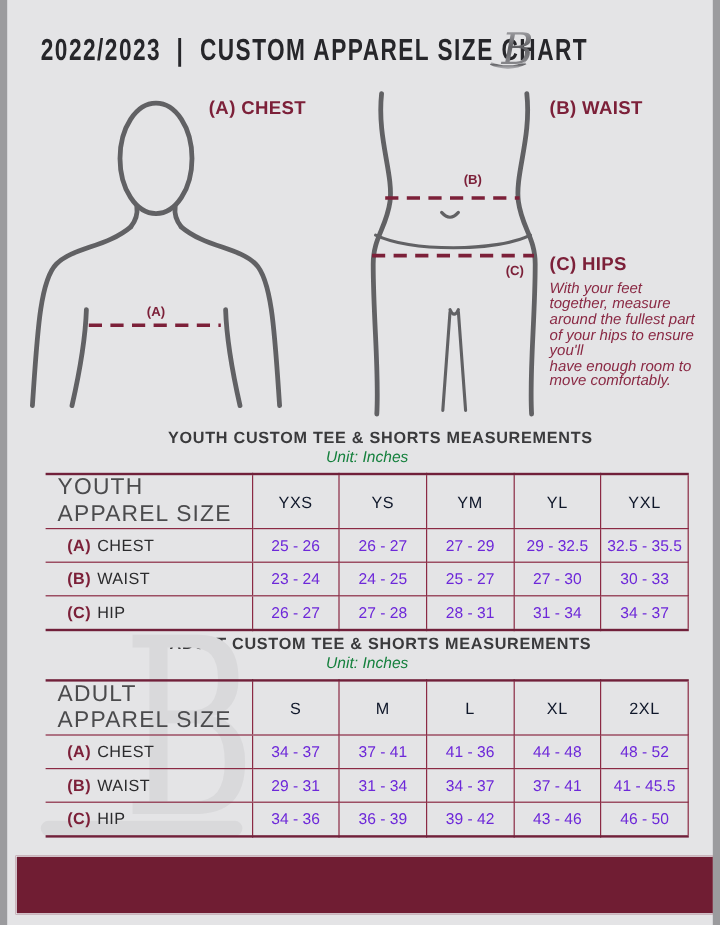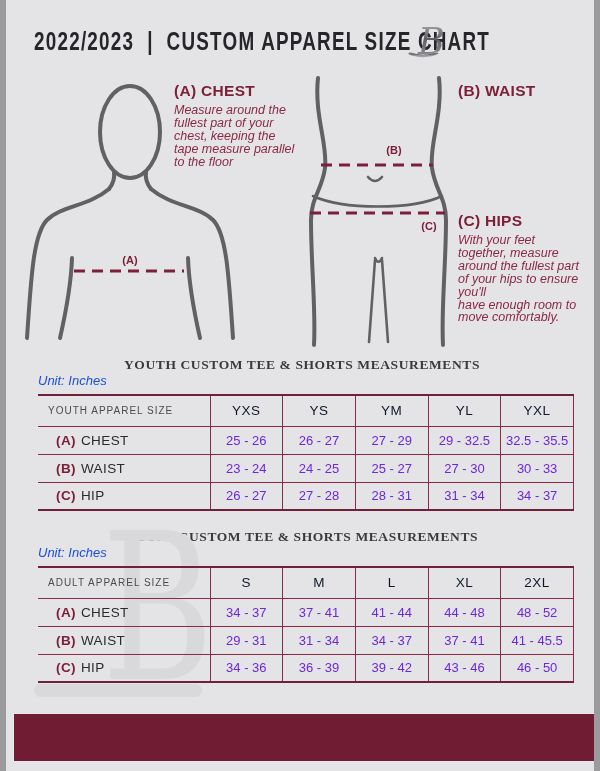--- a/index.html
+++ b/index.html
@@ -29,34 +29,34 @@
   .brand-name{font-size:13px;font-weight:bold;color:#242428;letter-spacing:5.5px;margin-left:8px;white-space:pre;}
 
   
   .g-head{position:absolute;font-size:15.5px;font-weight:bold;color:var(--maroon);letter-spacing:.3px;}
   .g-desc{position:absolute;font-size:12.5px;line-height:12.9px;font-style:italic;color:var(--maroon-desc);white-space:pre-line;width:140px;}
   .marker{position:absolute;width:48px;text-align:center;font-size:11px;font-weight:bold;color:var(--maroon);}
 
   .fig{position:absolute;}
 
   
-  .tbl-title{position:absolute;left:28px;width:536px;text-align:center;font-size:13.5px;font-weight:bold;color:#3a3a3c;letter-spacing:.6px;font-family:Liberation Serif, serif;}
-  .tbl-unit{position:absolute;left:32px;width:536px;font-size:13px;font-style:italic;color:#1d4ed8;}
+  .tbl-title{position:absolute;left:43px;width:536px;text-align:center;font-size:13.5px;font-weight:bold;color:#3a3a3c;letter-spacing:.6px;}
+  .tbl-unit{position:absolute;left:32px;width:536px;text-align:center;font-size:13px;font-style:italic;color:#15803d;}
 
   
   table.size-table{
     position:absolute;left:32px;width:536px;border-collapse:collapse;table-layout:fixed;
     border-top:2.5px solid var(--line-heavy);border-bottom:2.5px solid var(--line-heavy);
     background:transparent;z-index:2;
   }
   table.size-table col.c0{width:172px;}
   table.size-table th,table.size-table td{border-bottom:1.5px solid var(--line);font-weight:normal;}
   table.size-table thead th{height:31px;}
   table.size-table tbody td{height:28px;}
-  th.lbl{ text-align:left;padding-left:10px;font-size:10px;color:var(--graylbl);letter-spacing:1px;}
+  th.lbl{ text-align:left;padding-left:10px;font-size:19px;color:var(--graylbl);letter-spacing:1px;}
   th.sz{ font-size:13.5px;font-weight:bold;color:#0f172a;text-align:center;letter-spacing:.5px;
          border-left:1.5px solid var(--line);border-right:1.5px solid var(--line);}
   td.rowlbl{text-align:left;padding-left:18px;font-size:13.5px;color:var(--dark);letter-spacing:.4px;}
   td.rowlbl .pfx{color:var(--maroon);font-weight:bold;margin-right:5px;}
   td.val{ text-align:center;font-size:13px;color:#6d28d9;
           border-left:1.5px solid var(--line);border-right:1.5px solid var(--line);}
   .watermark-letter{position:absolute;left:96px;top:506px;font-family:"DejaVu Serif",serif;font-size:205px;line-height:205px;color:var(--watermark);transform:scale(0.74,1);transform-origin:left top;z-index:1;}
   .watermark-bar{position:absolute;left:28px;top:684px;width:168px;height:13px;background:var(--watermark);border-radius:7px;z-index:1;}
 
   
@@ -113,25 +113,20 @@
     </g>
     <path d="M20 95 L132 95" stroke="#7c2039" stroke-width="3" stroke-dasharray="11 7" fill="none"></path>
     <path d="M9 143 L144 143" stroke="#7c2039" stroke-width="3" stroke-dasharray="11 7" fill="none"></path>
   </svg>
 
   <div class="marker" style="left:100px;top:254px;">(A)</div>
   <div class="marker" style="left:364px;top:144px;">(B)</div>
   <div class="marker" style="left:399px;top:220px;">(C)</div>
 
   <div class="g-head" style="left:168px;top:82px;">(A) CHEST</div>
-  <div class="g-desc" style="left:168px;top:104px;">Measure around the
-fullest part of your
-chest, keeping the
-tape measure parallel
-to the floor</div>
 
   <div class="g-head" style="left:452px;top:82px;">(B) WAIST</div>
 
   <div class="g-head" style="left:452px;top:212px;">(C) HIPS</div>
   <div class="g-desc" style="left:452px;top:234px;">With your feet
 together, measure
 around the fullest part
 of your hips to ensure
 you'll
 have enough room to
@@ -207,21 +202,21 @@
         <th class="sz">L</th>
         <th class="sz">XL</th>
         <th class="sz">2XL</th>
       </tr>
     </thead>
     <tbody>
       <tr>
         <td class="rowlbl"><span class="pfx">(A)</span><span>CHEST</span></td>
         <td class="val">34 - 37</td>
         <td class="val">37 - 41</td>
-        <td class="val">41 - 44</td>
+        <td class="val">41 - 36</td>
         <td class="val">44 - 48</td>
         <td class="val">48 - 52</td>
       </tr>
       <tr>
         <td class="rowlbl"><span class="pfx">(B)</span><span>WAIST</span></td>
         <td class="val">29 - 31</td>
         <td class="val">31 - 34</td>
         <td class="val">34 - 37</td>
         <td class="val">37 - 41</td>
         <td class="val">41 - 45.5</td>

